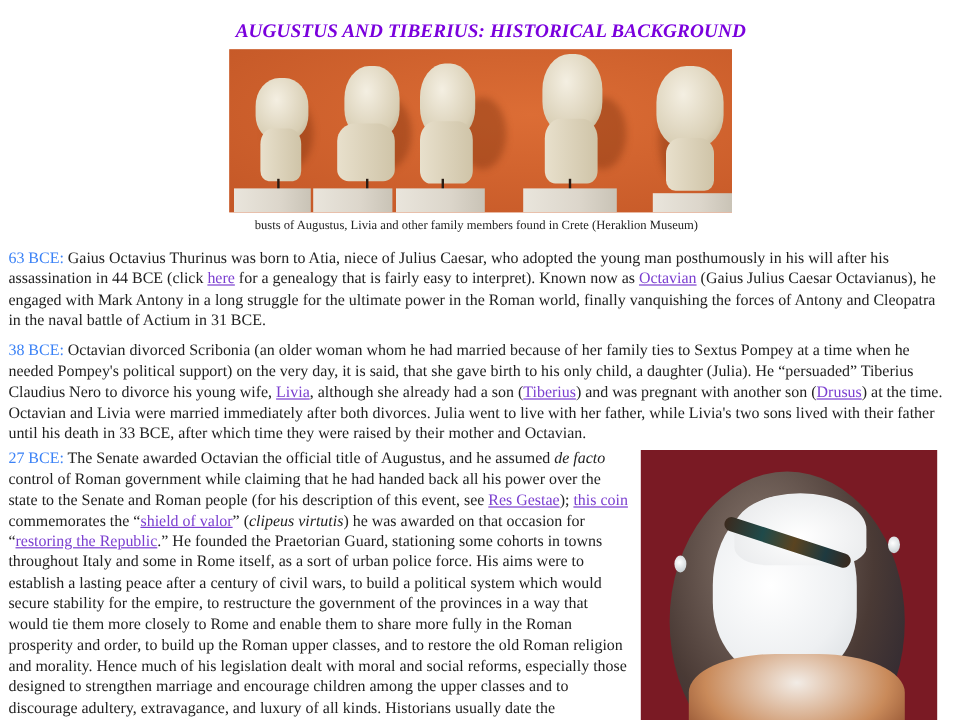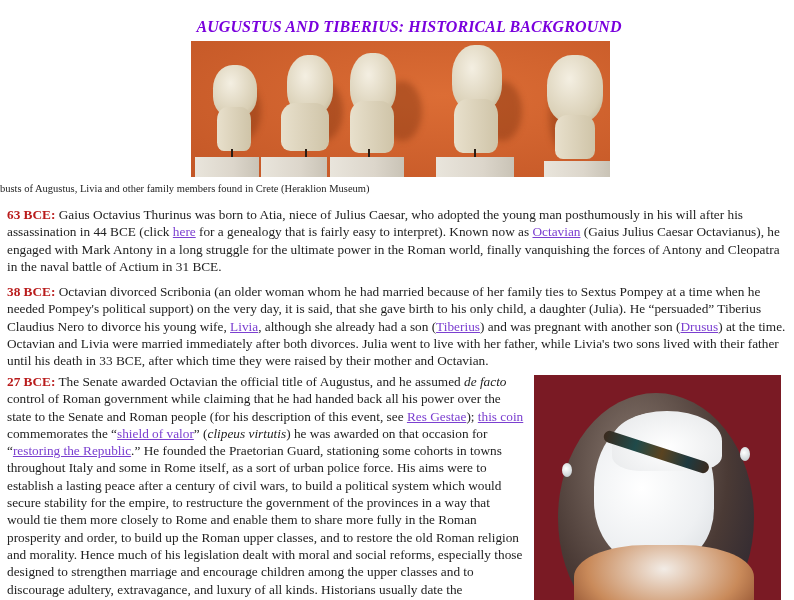--- a/index.html
+++ b/index.html
@@ -25,28 +25,28 @@
     border-radius: 45% 45% 40% 40%;
   }
   .bust .neck { position:absolute; background: linear-gradient(90deg,#e8e0cc,#cfc4a8); border-radius: 30% 30% 20% 20%; }
   .bust .shadow { position:absolute; background: rgba(110,40,10,0.35); border-radius: 50%; filter: blur(3px); }
   .bust .stick { position:absolute; width:2px; background:#2a1d14; }
   .ped {
     position: absolute; bottom: 0; height: 20px;
     background: linear-gradient(90deg, #e9e5dc 0%, #dcd6cb 60%, #c9c3b6 100%);
   }
   .caption {
-    position: absolute; left: 0; top: 180px; width: 794px; text-align: left;
+    position: absolute; left: 0; top: 180px; width: 794px; text-align: center;
     font-size: 10.5px; color: #222;
   }
   .para { position: absolute; left: 7px; margin: 0; }
   .p1 { top: 206px; width: 784px; }
   .p2 { top: 283px; width: 784px; }
   .p3 { top: 373px; width: 518px; }
-  .label { color: #b91c1c; font-weight: bold; text-align: center; }
+  .label { color: #3b82f6; font-weight: normal; text-align: center; }
   a { color: #7b3fd0; text-decoration: underline; font-family: Liberation Serif, serif; }
   .cameo {
     position: absolute; left: 534px; top: 375px; width: 247px; height: 225px;
     background: #7a1a24; overflow: hidden;
   }
   .cameo .oval {
     position: absolute; left: 24px; top: 18px; width: 196px; height: 250px; border-radius: 50%;
     background: radial-gradient(ellipse at 40% 30%, #8a7a70, #4a3a35 55%, #2a2530 90%);
   }
   .cameo .face {

